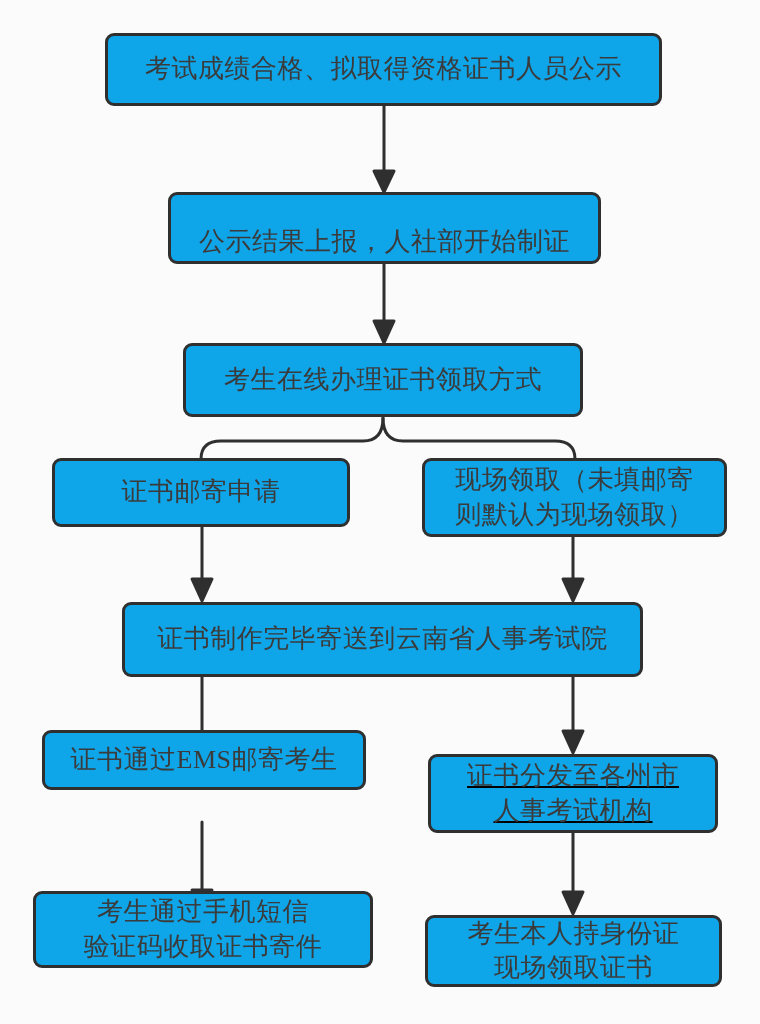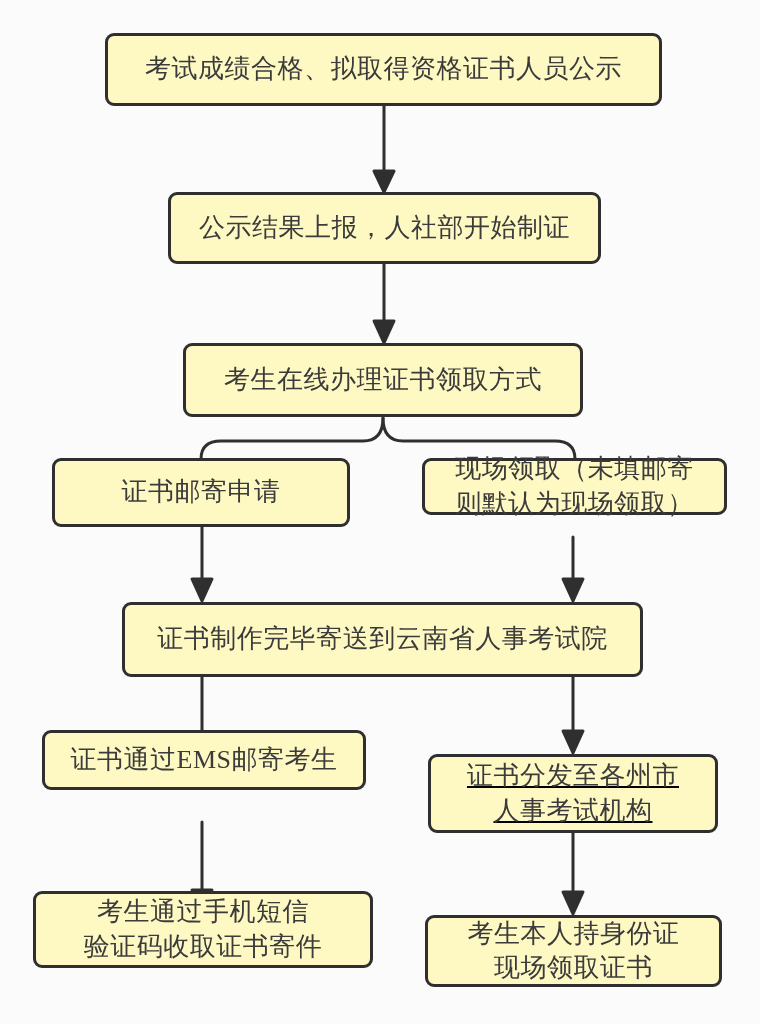--- a/index.html
+++ b/index.html
@@ -21,21 +21,21 @@
     top: 0;
     width: 760px;
     height: 1024px;
     pointer-events: none;
   }
   .node {
     position: absolute;
     box-sizing: border-box;
     border: 3px solid #2f2f2f;
     border-radius: 9px;
-    background: #fef9c3;
+    background: #0ea5e9;
     display: flex;
     align-items: center;
     justify-content: center;
     text-align: center;
   }
   .node .label {
     white-space: pre-line;
     font-size: 26px;
     line-height: 1.32;
     color: #3b3b3b;
@@ -95,33 +95,33 @@
         <line x1="573" y1="833" x2="573" y2="893"></line>
         <polygon points="563,892 583,892 573,914"></polygon>
       </g>
     </g>
   </svg>
 
   <div class="node" style="left:105px; top:33px;  width:557px; height:73px;">
     <span class="label">考试成绩合格、拟取得资格证书人员公示</span>
   </div>
 
-  <div class="node" style="left:168px; top:192px; width:433px; height:72px;">
+  <div class="node" style="left:168px; top:192px; width:433px; height:72px;align-items:flex-end;">
     <span class="label">公示结果上报，人社部开始制证</span>
   </div>
 
   <div class="node" style="left:183px; top:343px; width:400px; height:74px;">
     <span class="label">考生在线办理证书领取方式</span>
   </div>
 
   <div class="node" style="left:52px;  top:458px; width:298px; height:69px;text-align:right;">
     <span class="label">证书邮寄申请</span>
   </div>
 
-  <div class="node" style="left:422px; top:458px; width:305px; height:57px;">
+  <div class="node" style="left:422px; top:458px; width:305px; height:79px;">
     <span class="label">现场领取（未填邮寄
 则默认为现场领取）</span>
   </div>
 
   <div class="node" style="left:122px; top:602px; width:521px; height:75px;">
     <span class="label">证书制作完毕寄送到云南省人事考试院</span>
   </div>
 
   <div class="node" style="left:42px;  top:730px; width:324px; height:60px;">
     <span class="label">证书通过EMS邮寄考生</span>

